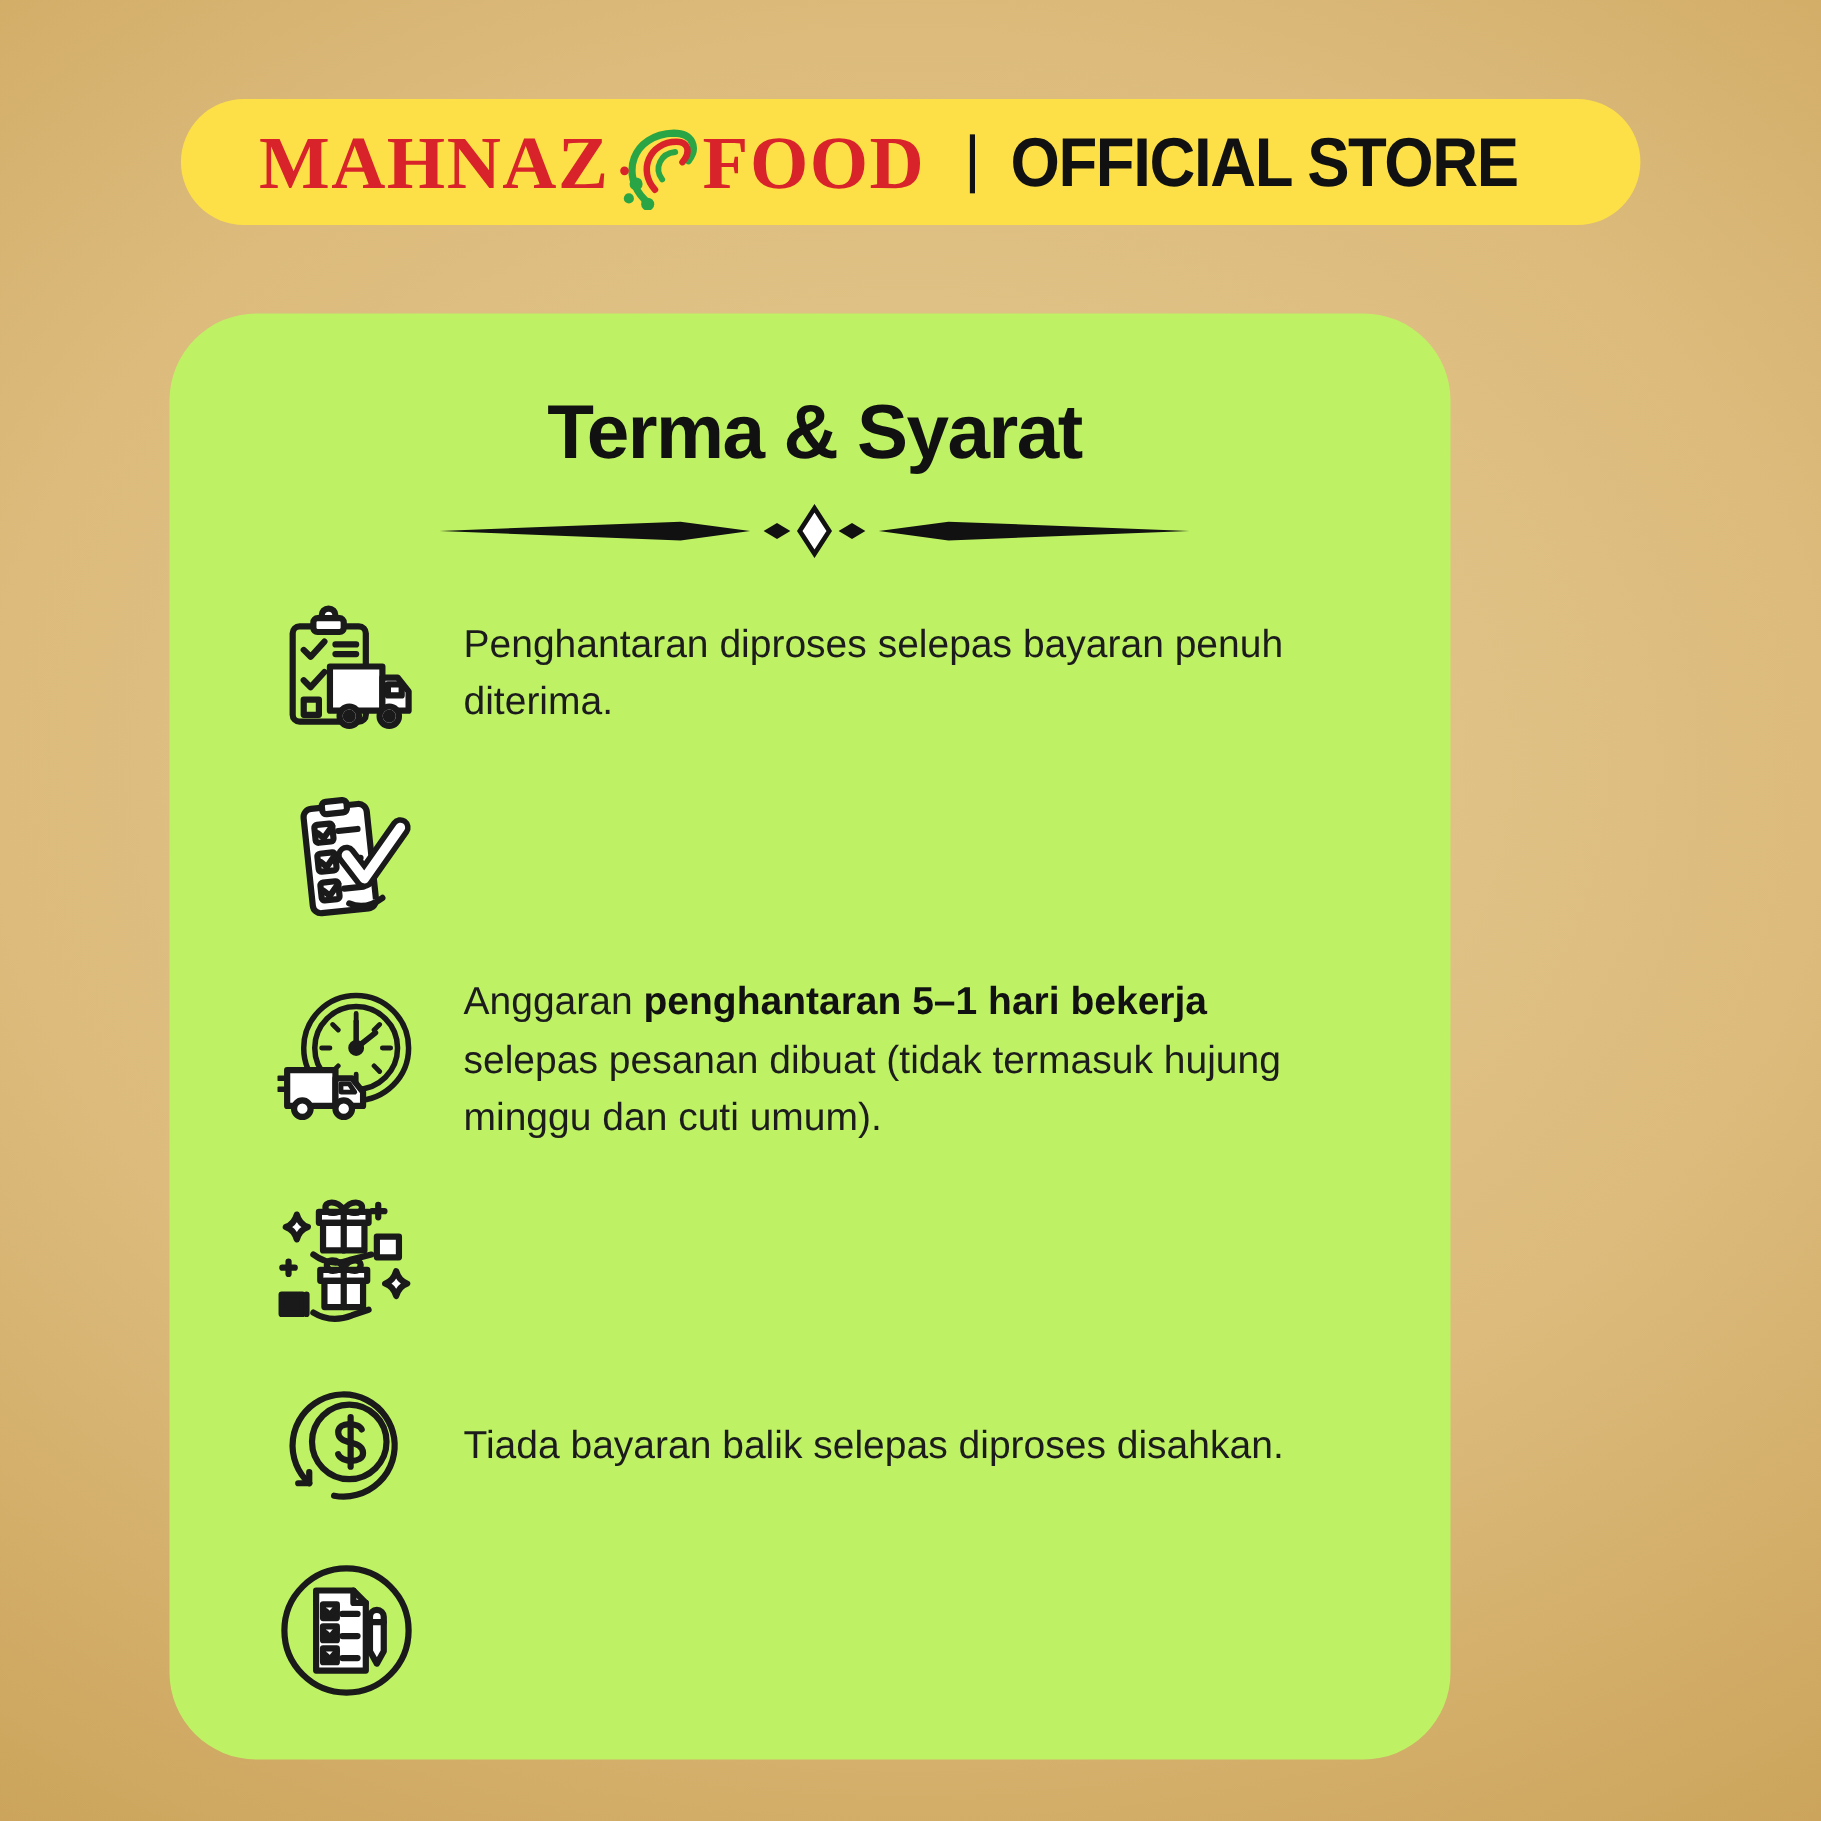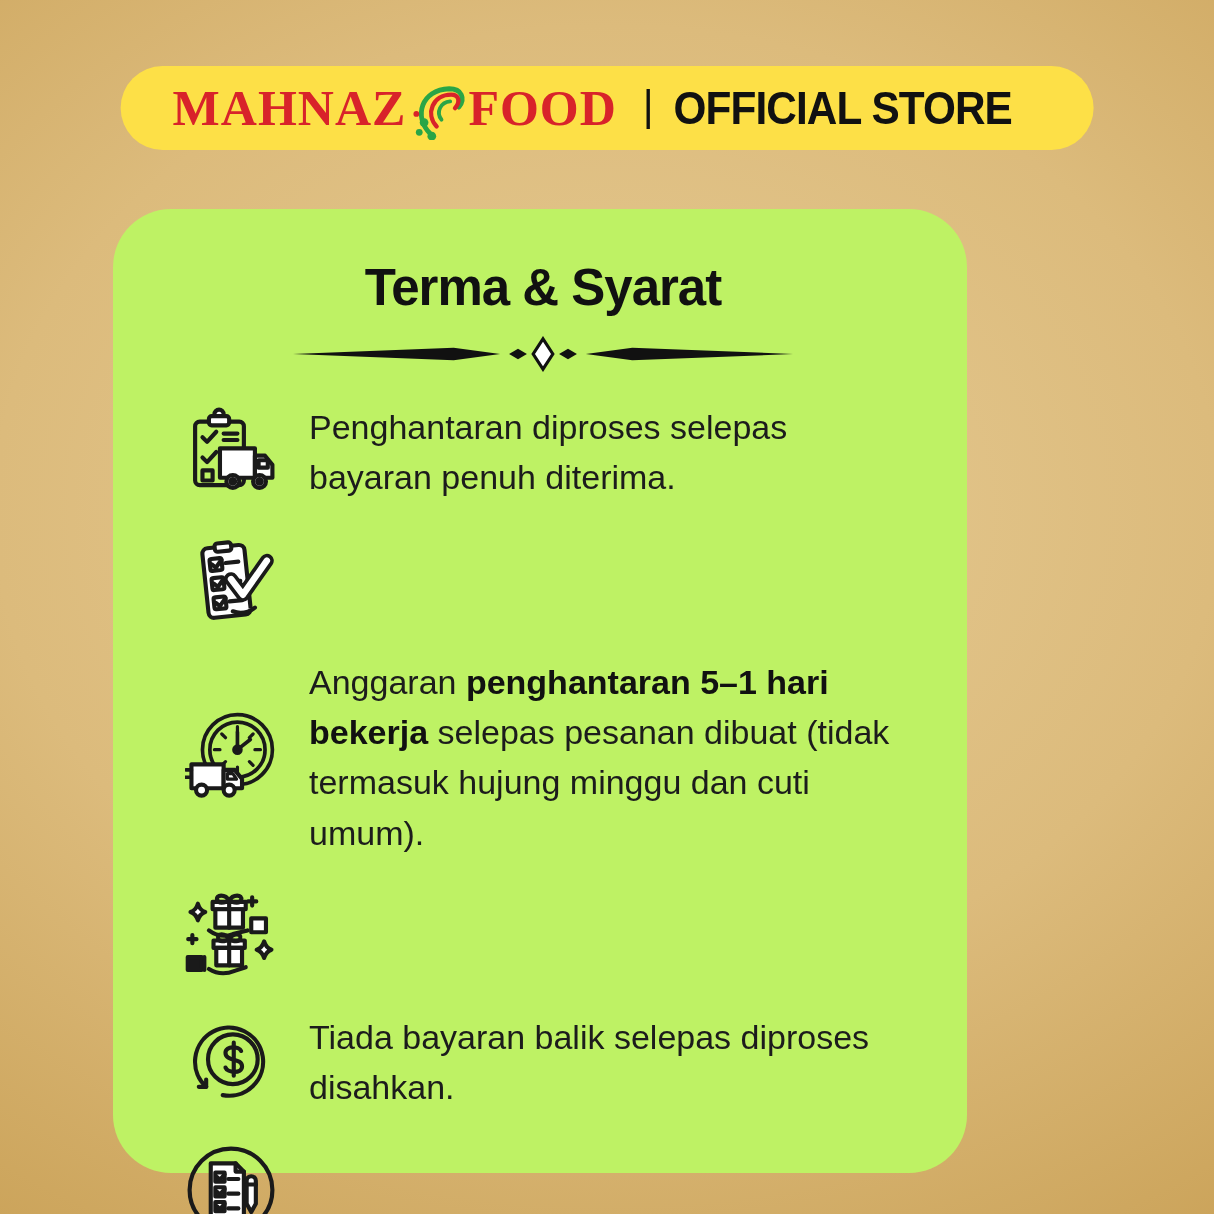--- a/index.html
+++ b/index.html
@@ -34,21 +34,21 @@
     text-align:center;color:#111;font-weight:700;
     font-size:51px;line-height:1.12;letter-spacing:-1px;
   }
   .divider{display:flex;justify-content:center;margin:20px 0 30px 0;}
   .divider svg{width:500px;height:36px;}
   .items{display:flex;flex-direction:column;gap:31px;}
   .item{display:flex;align-items:center;gap:32px;}
   .item-icon{flex:0 0 92px;width:92px;height:92px;display:flex;align-items:center;justify-content:center;}
   .item-icon svg{width:92px;height:92px;}
   .item-text{
-    margin:0;max-width:770px;font-size:34px;line-height:1.48;color:#1c1c1c;
+    margin:0;max-width:770px;font-size:26px;line-height:1.48;color:#1c1c1c;
   }
   .item-text .seg-bold{font-weight:700;color:#111;}
 </style>
 </head>
 <body style="--brand-red: #d8232a; --brand-green: #2aa546; --gold: #c9a055; --gold-light: #e6cb94;">
 
 <div class="header-pill">
   <div class="brand">
     <span class="brand-word">MAHNAZ</span>
     <span class="brand-logo">

